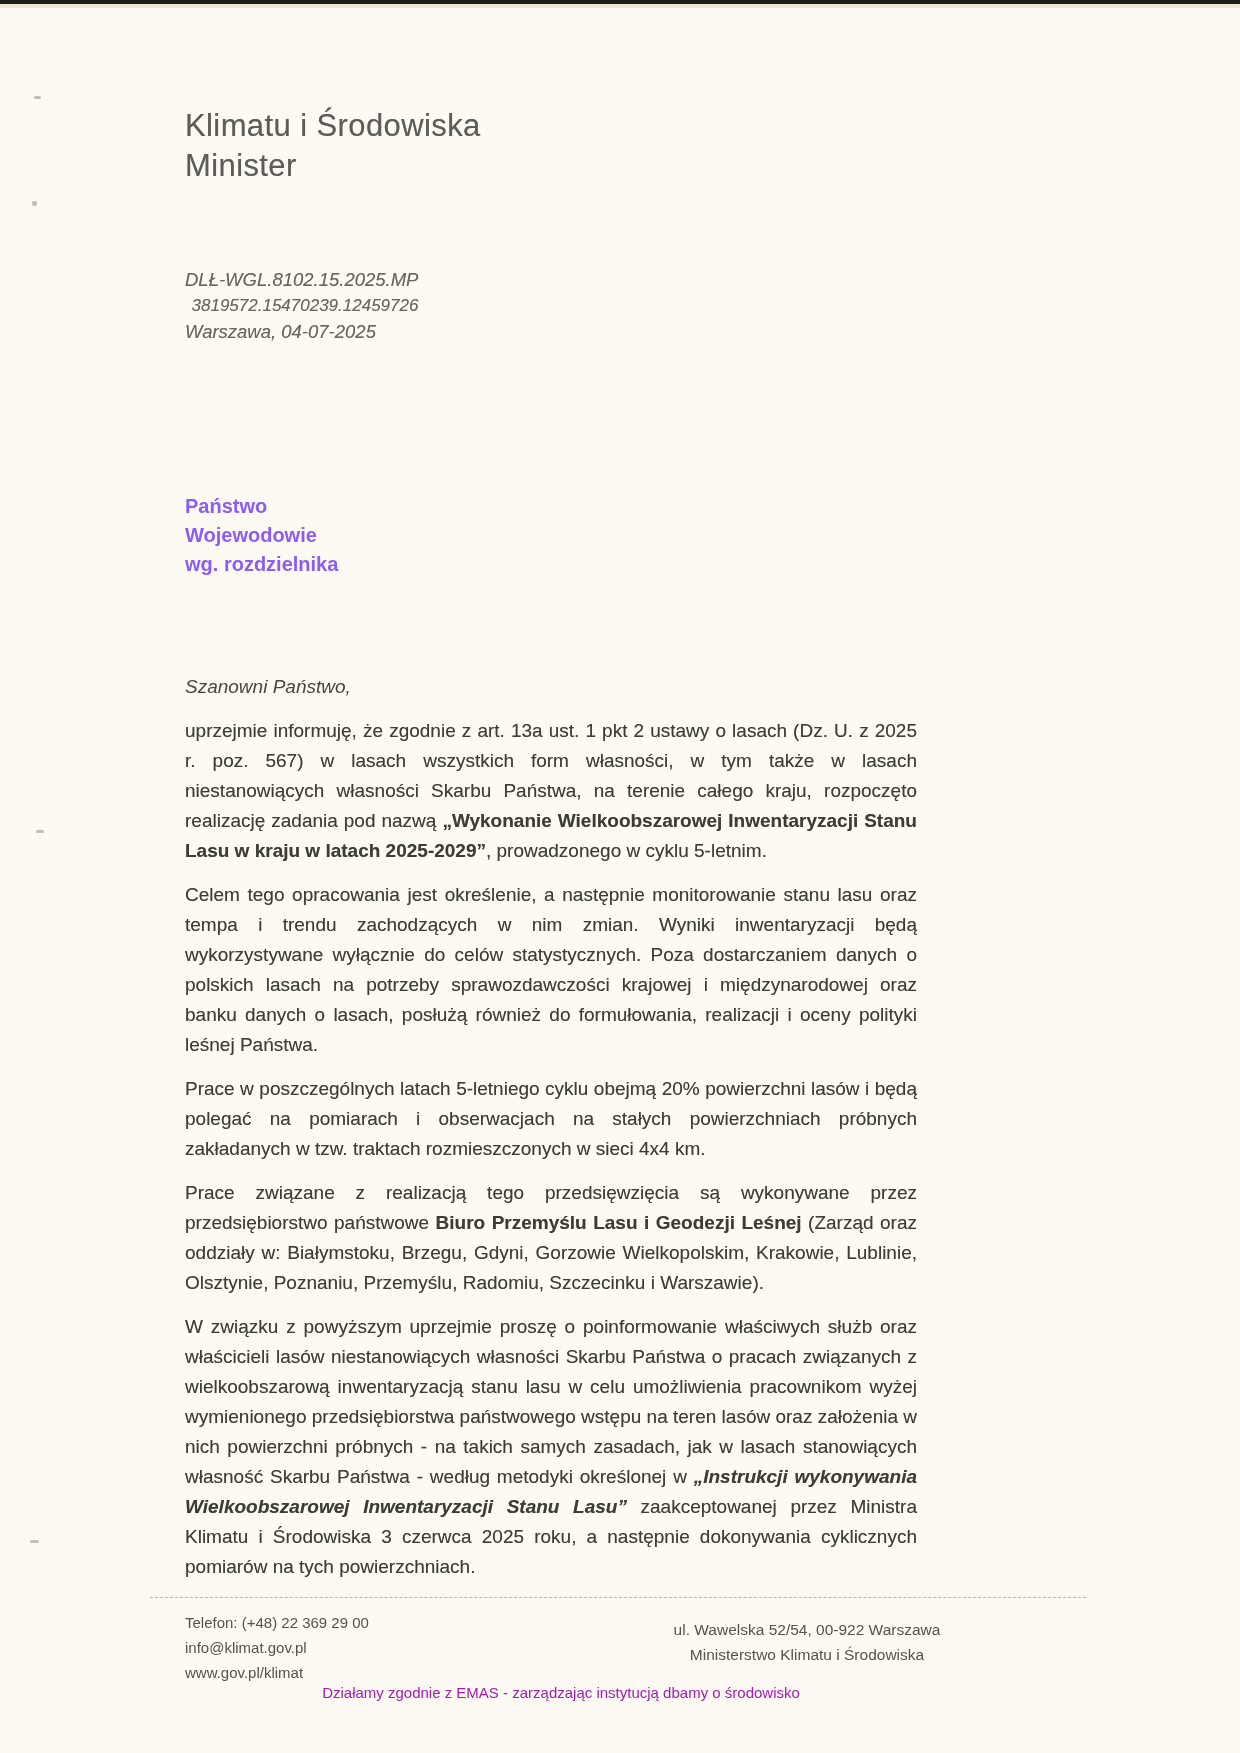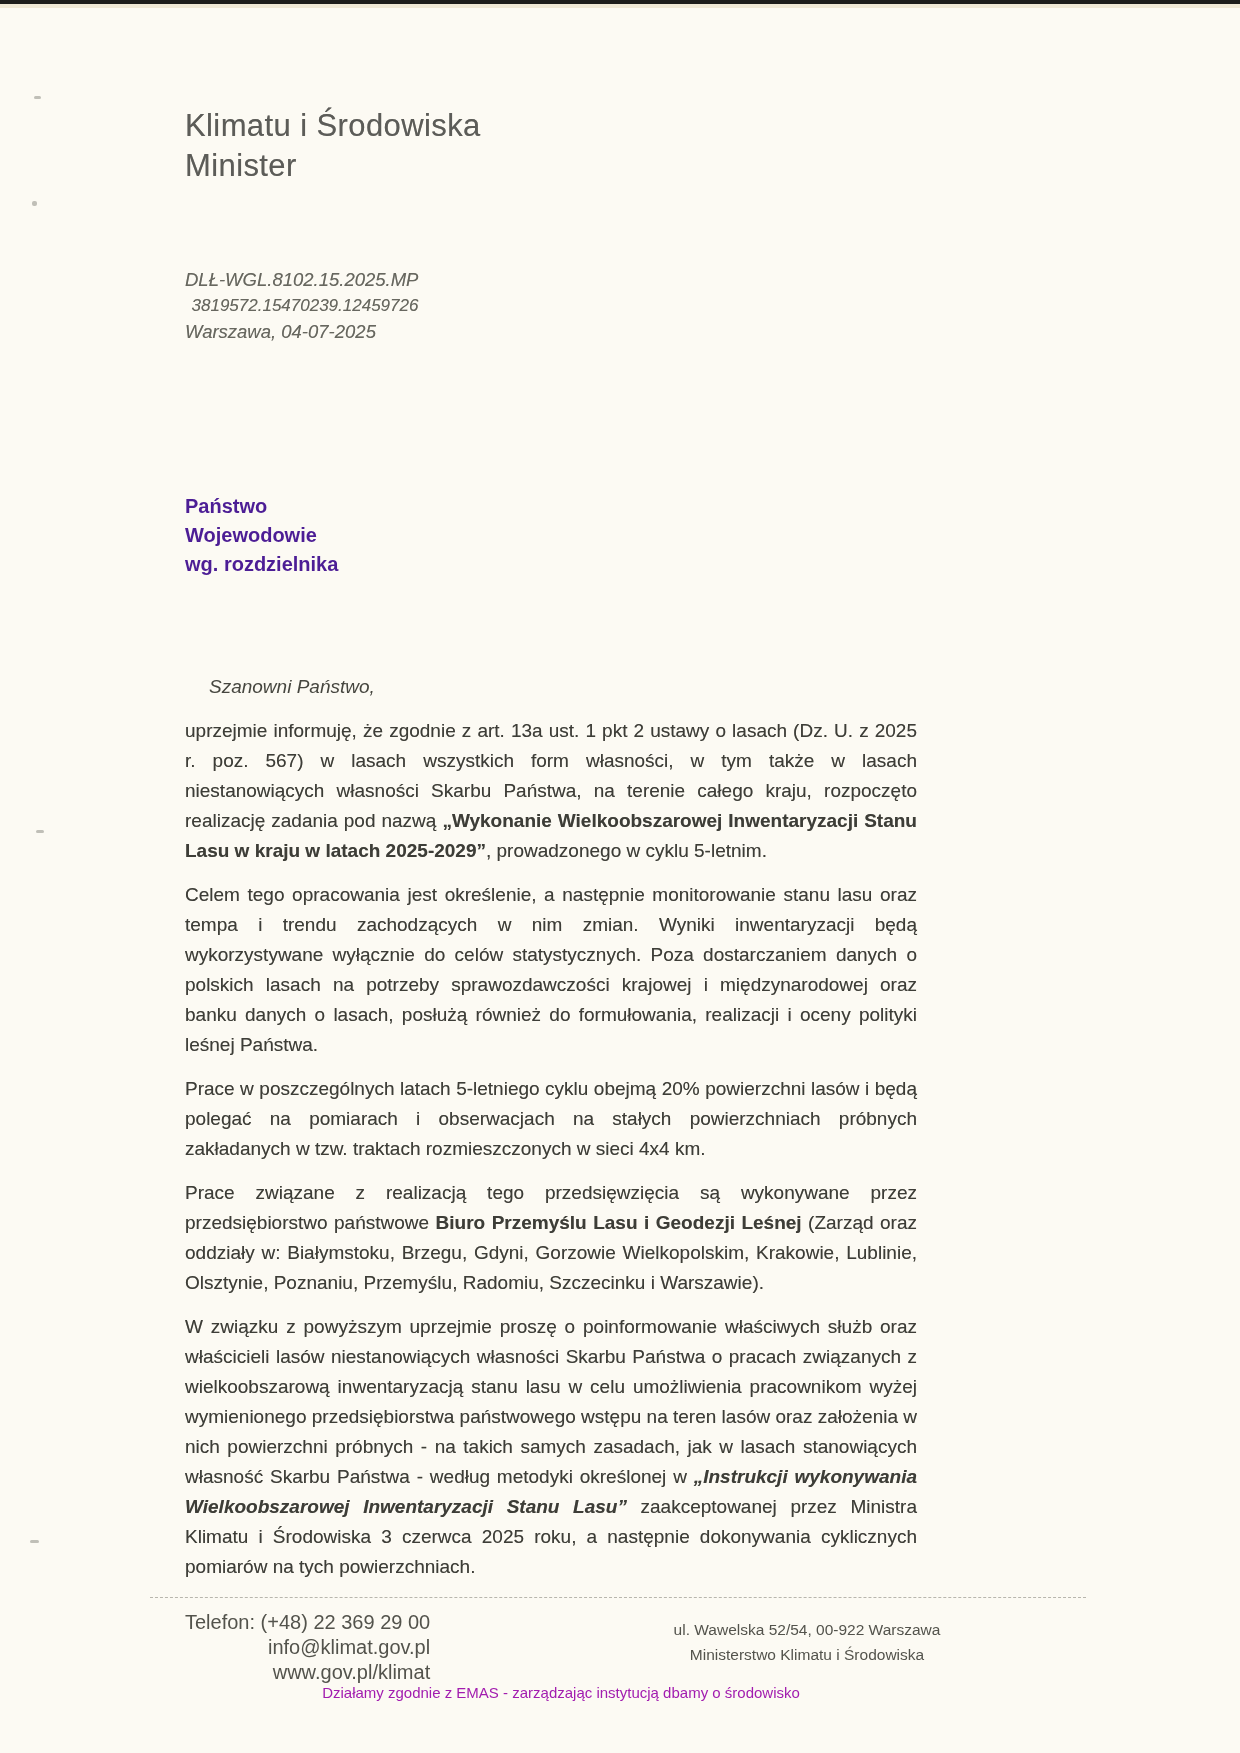--- a/index.html
+++ b/index.html
@@ -40,27 +40,27 @@
     color:#67675f;
     text-shadow:0 0 .5px rgba(103,103,95,.5);
     font-style:italic;
   }
   .refblock .small{font-size:17px;text-align:right;}
 
   
   .recipient{
     position:absolute;left:185px;top:492px;
     font-size:20px;line-height:29px;font-weight:600;
-    color:#4c1d95;
+    color:#8b5cf6;
   }
 
   
   .salutation{
     position:absolute;left:185px;top:676px;
-    font-size:19px;font-style:italic;color:#46463f;margin-left:24px;
+    font-size:19px;font-style:italic;color:#46463f;
   }
 
   
   .body{
     position:absolute;left:185px;top:716px;width:732px;
     font-size:19px;line-height:30px;
     text-align:justify;
     color:#3d3d37;
     text-shadow:0 0 .4px rgba(61,61,55,.45);
   }
@@ -68,21 +68,21 @@
   .body .b{font-weight:700;}
   .body .i{font-style:italic;}
 
   
   .footer-divider{
     position:absolute;left:150px;top:1597px;width:936px;height:0;
     border-top:1px dashed rgba(128,126,114,.55);
   }
   .footer-left{
     position:absolute;left:185px;top:1610px;
-    font-size:20px;line-height:25px;color:#53534c;text-align:right;
+    font-size:15px;line-height:25px;color:#53534c;
   }
   .footer-right{
     position:absolute;left:607px;top:1617px;width:400px;
     text-align:center;
     font-size:15.5px;line-height:25px;color:#53534c;
   }
   .footer-emas{
     position:absolute;left:150px;top:1684px;width:822px;
     text-align:center;
     font-size:15px;color:#a21caf;

